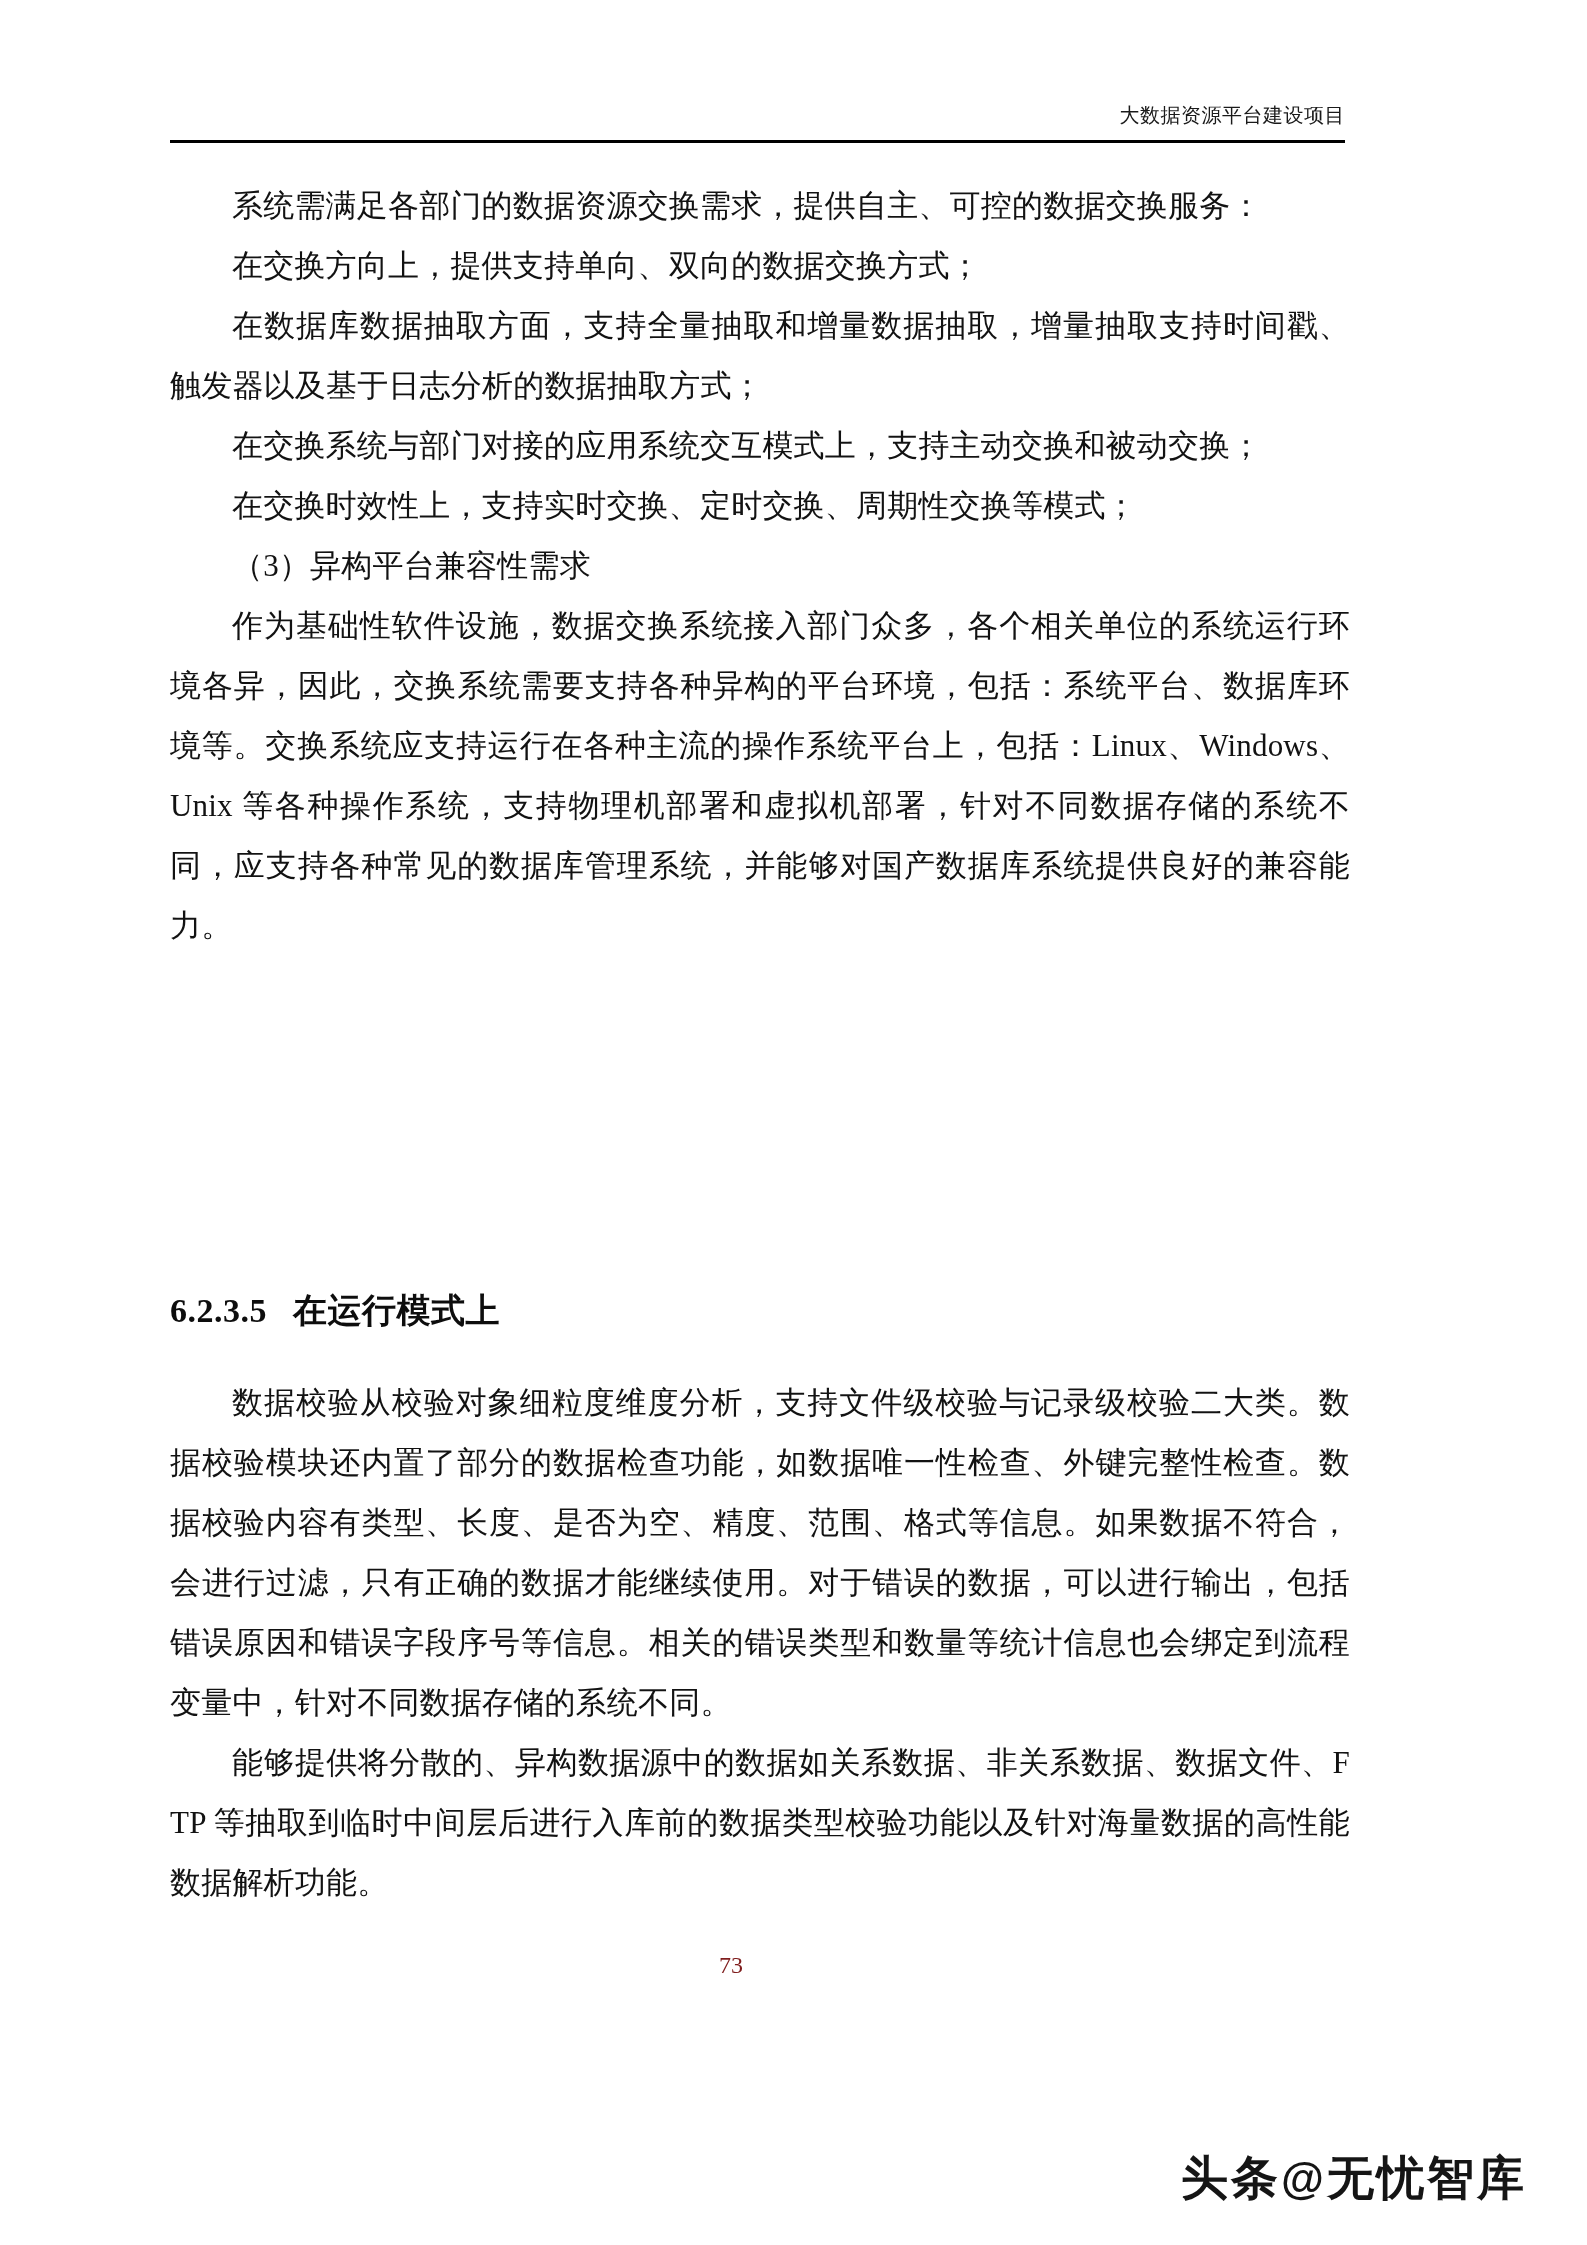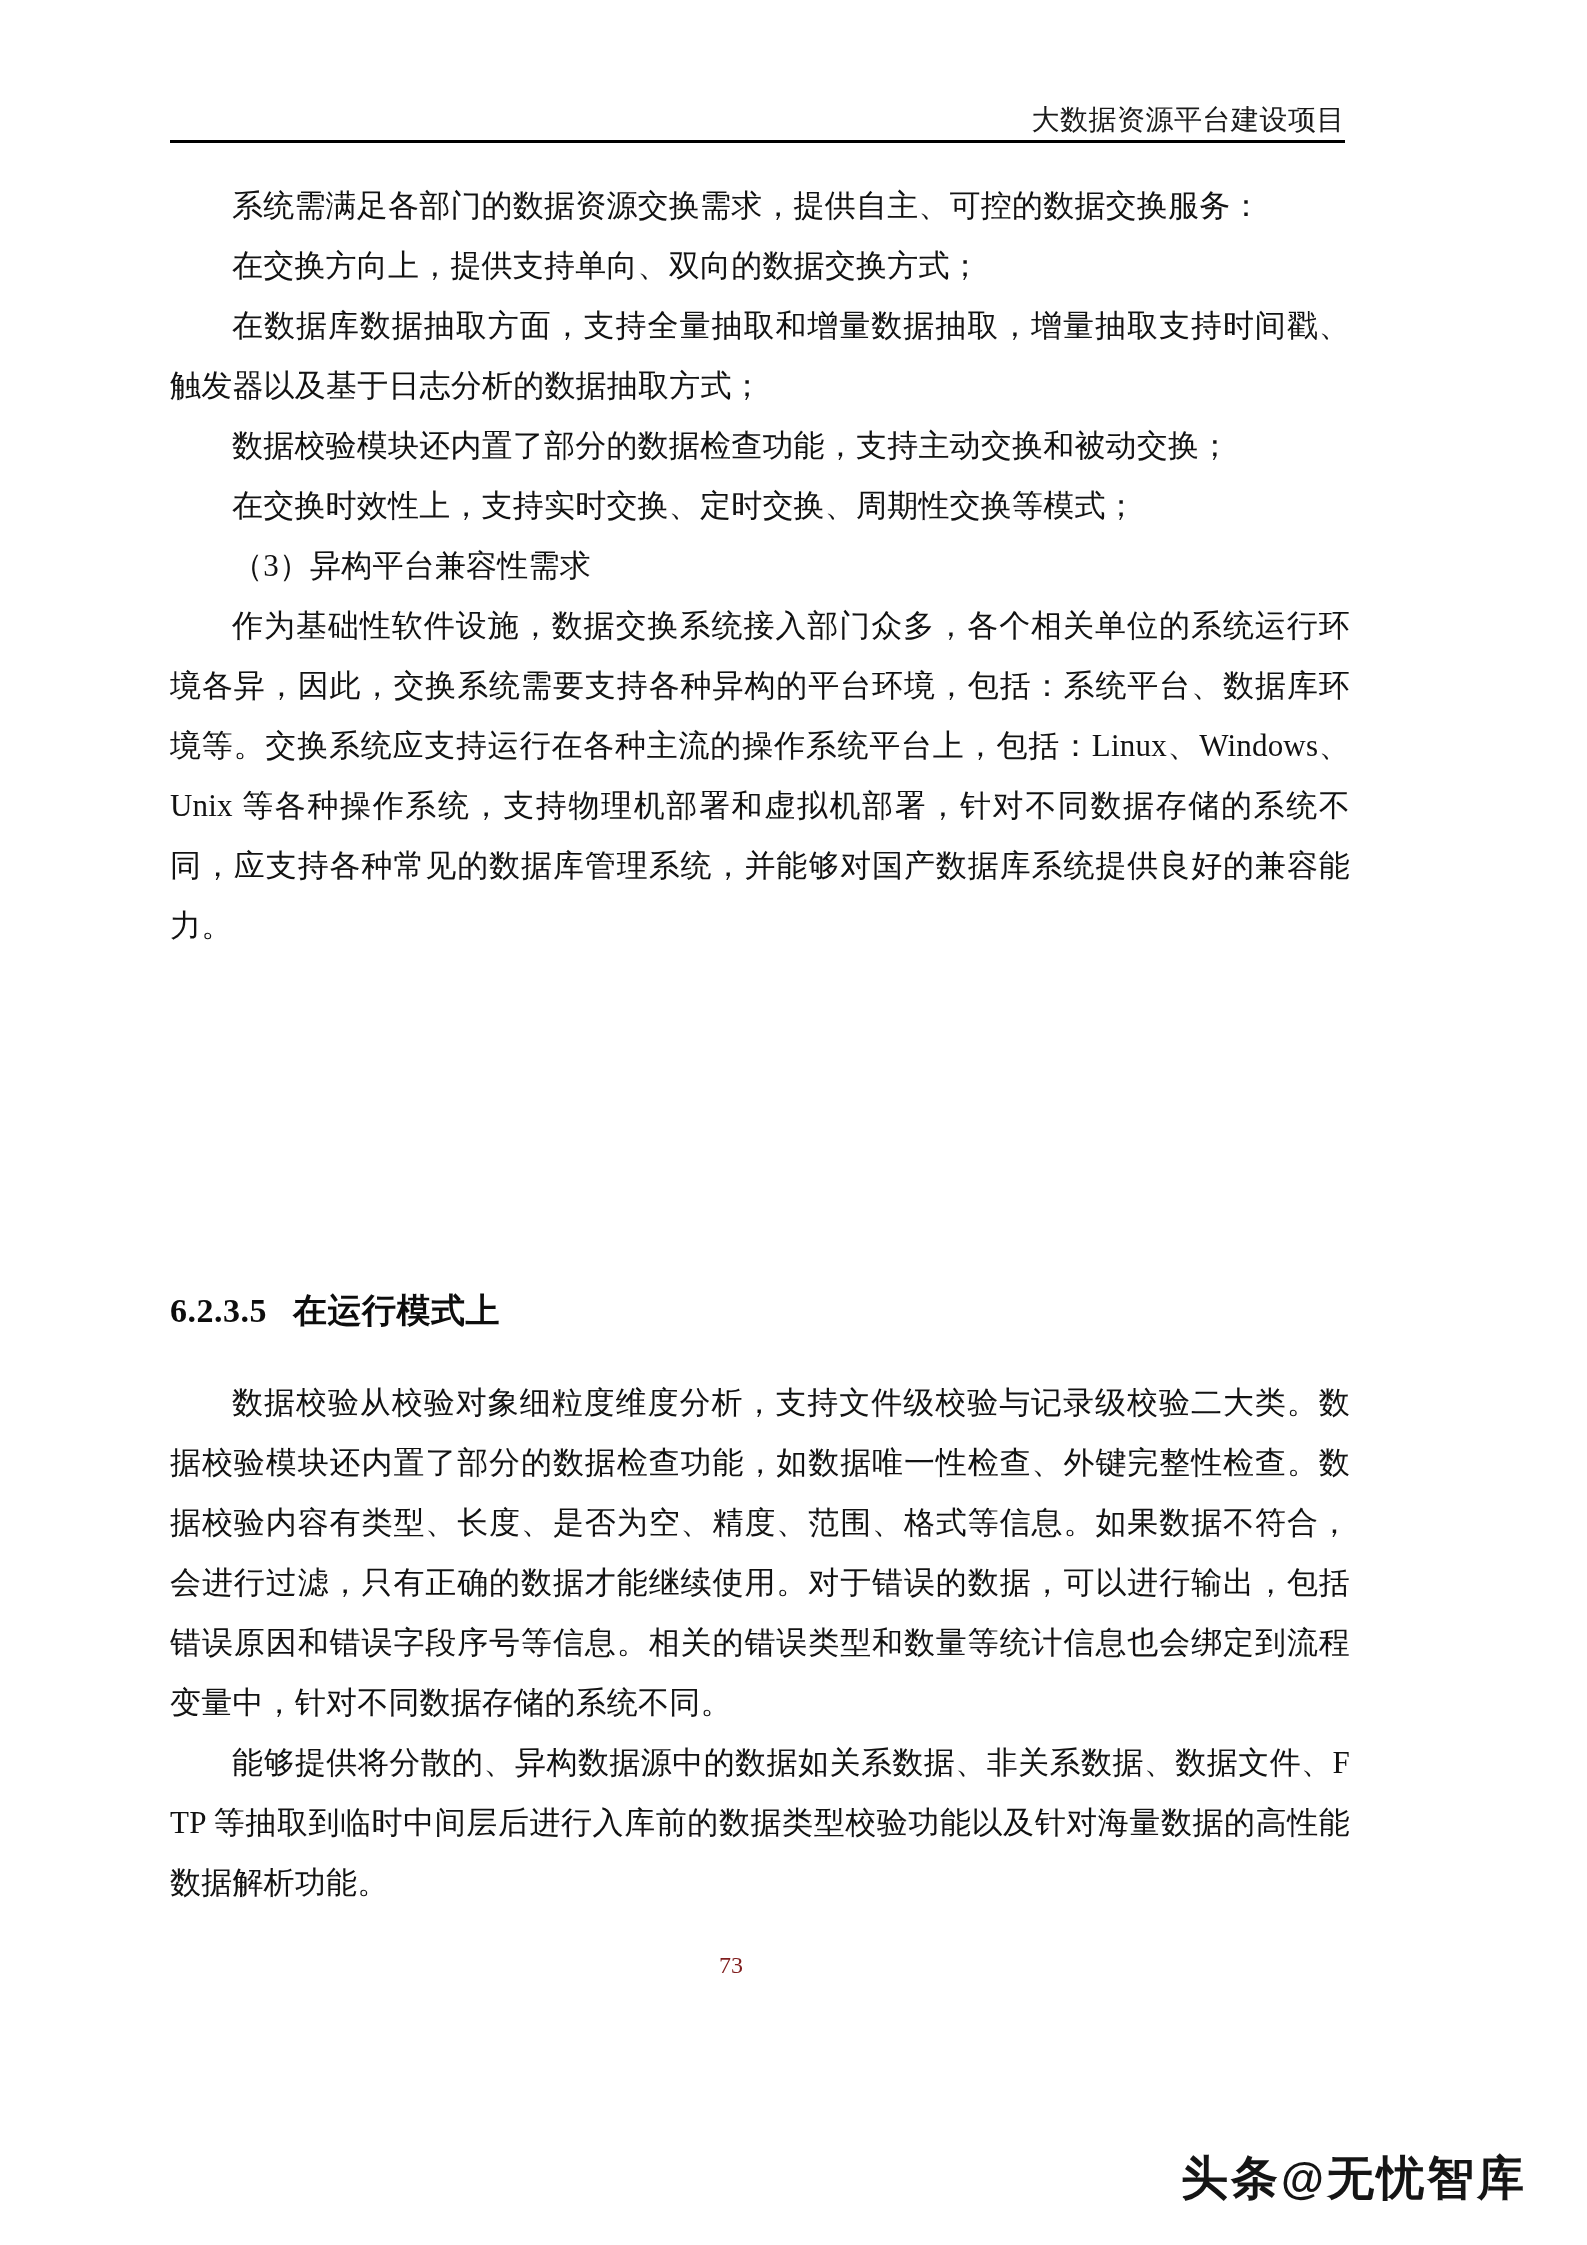--- a/index.html
+++ b/index.html
@@ -17,21 +17,21 @@
     box-sizing: border-box;
   }
 
   
   .page-header {
     position: absolute;
     top: 103px;
     left: 170px;
     width: 1175px;
     text-align: right;
-    font-size: 28px;
+    font-size: 20px;
     color: #1a1a1a;
     letter-spacing: 0.5px;
     line-height: 1.2;
     white-space: nowrap;
   }
   .header-rule {
     position: absolute;
     top: 140px;
     left: 170px;
     width: 1175px;
@@ -119,21 +119,21 @@
 <div class="page">
 
   <div class="page-header">大数据资源平台建设项目</div>
 
   <div class="header-rule"></div>
 
   <div class="content">
     <p class="para indent">系统需满足各部门的数据资源交换需求，提供自主、可控的数据交换服务：</p>
     <p class="para indent">在交换方向上，提供支持单向、双向的数据交换方式；</p>
     <p class="para indent">在数据库数据抽取方面，支持全量抽取和增量数据抽取，增量抽取支持时间戳、触发器以及基于日志分析的数据抽取方式；</p>
-    <p class="para indent">数据校验模块还内置了部分的数据检查功能，支持主动交换和被动交换；</p>
+    <p class="para indent">在交换系统与部门对接的应用系统交互模式上，支持主动交换和被动交换；</p>
     <p class="para indent">在交换时效性上，支持实时交换、定时交换、周期性交换等模式；</p>
     <p class="para indent">（3）异构平台兼容性需求</p>
     <p class="para indent">作为基础性软件设施，数据交换系统接入部门众多，各个相关单位的系统运行环境各异，因此，交换系统需要支持各种异构的平台环境，包括：系统平台、数据库环境等。交换系统应支持运行在各种主流的操作系统平台上，包括：Linux、Windows、Unix 等各种操作系统，支持物理机部署和虚拟机部署，针对不同数据存储的系统不同，应支持各种常见的数据库管理系统，并能够对国产数据库系统提供良好的兼容能力。</p>
   </div>
 
   <div class="section-heading">
     <span class="num">6.2.3.5</span><span>在运行模式上</span>
   </div>
 
   <div class="content2">

